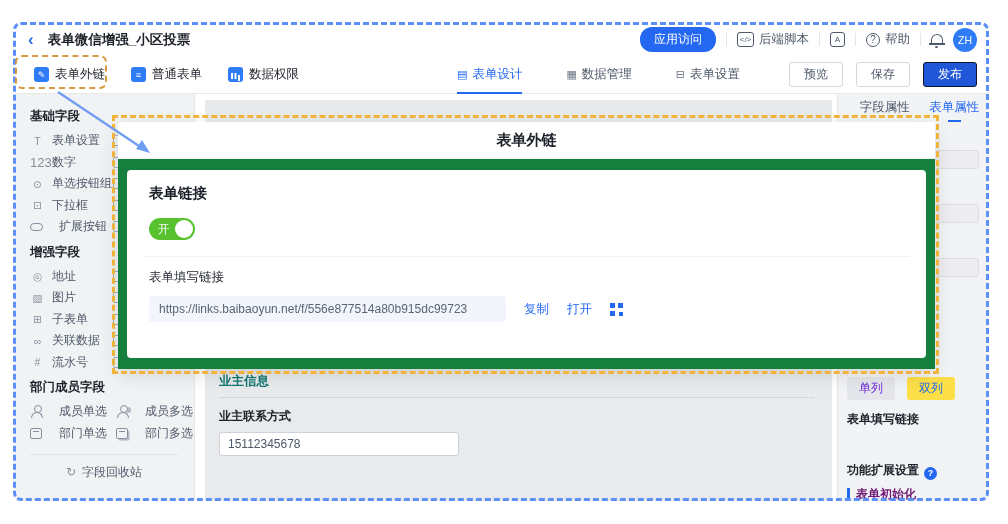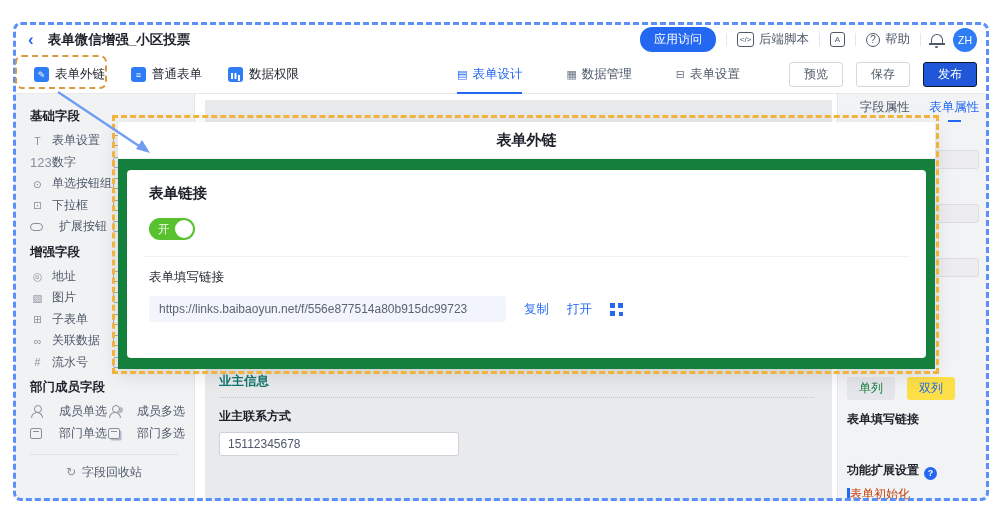--- a/index.html
+++ b/index.html
@@ -68,21 +68,21 @@
   .sidebar { position:relative; width:181px; background:#f1f2f4; border-right:1px solid #e5e6eb;
              padding:8px 0 0 16px; flex:none; }
   .sec-h { font-weight:bold; font-size:12.5px; color:#1d2129; margin:6px 0 5px; }
   .prow { position:relative; display:flex; align-items:center; gap:7px; height:21.5px; font-size:12px;
           color:#4e5969; cursor:pointer; }
   .pico { width:15px; text-align:center; font-size:10.5px; color:#868f9c; flex:none; }
   .pico.num { font-size:13px; letter-spacing:0; }
   .pill-ico { width:13px; height:8px; border:1.2px solid #868f9c; border-radius:4px; margin-right:9px; flex:none; }
   .frag { position:absolute; left:83px; top:5px; width:11px; height:11px; border:1.2px solid #9aa2ae;
           border-radius:2px; opacity:.85; }
-  .two-col { display:flex; }
+  .two-col { display:flex;gap:8px; }
   .two-col .prow { width:78px; }
   .person-ico { position:relative; width:13px; height:13px; margin-right:9px; flex:none; }
   .person-ico::before { content:""; position:absolute; left:3.5px; top:0; width:6px; height:6px;
           border:1.2px solid #868f9c; border-radius:50%; }
   .person-ico::after { content:""; position:absolute; left:1px; bottom:0; width:10px; height:5px;
           border:1.2px solid #868f9c; border-bottom:none; border-radius:6px 6px 0 0; }
   .person-ico.multi::before { box-shadow:4px 1px 0 -1px #b3bac4; }
   .dept-ico { position:relative; width:12px; height:11px; border:1.2px solid #868f9c; border-radius:2px;
           margin-right:10px; flex:none; }
   .dept-ico::after { content:""; position:absolute; left:2px; right:2px; top:2px; height:1.6px; background:#868f9c; }
@@ -110,26 +110,26 @@
   .ptab { position:relative; flex:1; display:flex; align-items:center; justify-content:center;
           font-size:12.5px; color:#4e5969; cursor:pointer; }
   .ptab.active { color:#2468f2; }
   .ptab.active::after { content:""; position:absolute; left:28px; right:28px; bottom:-2px; height:2px; background:#2468f2; }
   .ghost-input { position:absolute; left:9px; right:10px; height:19px; background:#ededef;
           border:1px solid #dcdee1; border-radius:3px; }
   .seg-row { position:absolute; left:9px; display:flex; gap:12px; }
   .seg { width:48px; height:23px; border-radius:3px; font-size:12px; display:flex; align-items:center;
           justify-content:center; cursor:pointer; }
   .seg.on { background:#fde047; color:#2468f2; }
-  .seg.off { background:#e5e6eb; color:#15803d; }
+  .seg.off { background:#e5e6eb; color:#6d28d9; }
   .panel-label { position:absolute; left:9px; font-size:12px; font-weight:bold; color:#1d2129; }
   .blue-q { display:inline-flex; width:13px; height:13px; border-radius:50%; background:#2468f2; color:#fff;
           font-size:9px; align-items:center; justify-content:center; margin-left:5px; vertical-align:-2px; }
-  .init-row { position:absolute; left:9px; display:flex; align-items:center; font-size:12px;
-          font-weight:normal; color:#c2410c; }
+  .init-row { position:absolute; left:9px; display:flex; align-items:center; gap:6px; font-size:12px;
+          font-weight:bold; color:#701a75; }
   .init-bar { width:3px; height:13px; background:#2468f2; }
 
   
   .modal { position:absolute; left:104px; top:99px; width:817px; height:247px; background:#fff; z-index:50;
            box-shadow:0 6px 20px rgba(0,0,0,.12); border-radius:2px; display:flex; flex-direction:column; }
   .modal-head { height:37px; display:flex; align-items:center; justify-content:center; font-size:15px;
            font-weight:bold; color:#1d2129; border-bottom:1px solid #f0f1f2; flex:none; }
   .modal-body { flex:1; background:#15803d; padding:11px 9px; }
   .modal-card { background:#fff; border-radius:4px; height:100%; padding:14px 22px 10px; }
   .ml-row { display:flex; align-items:baseline; gap:16px; }

